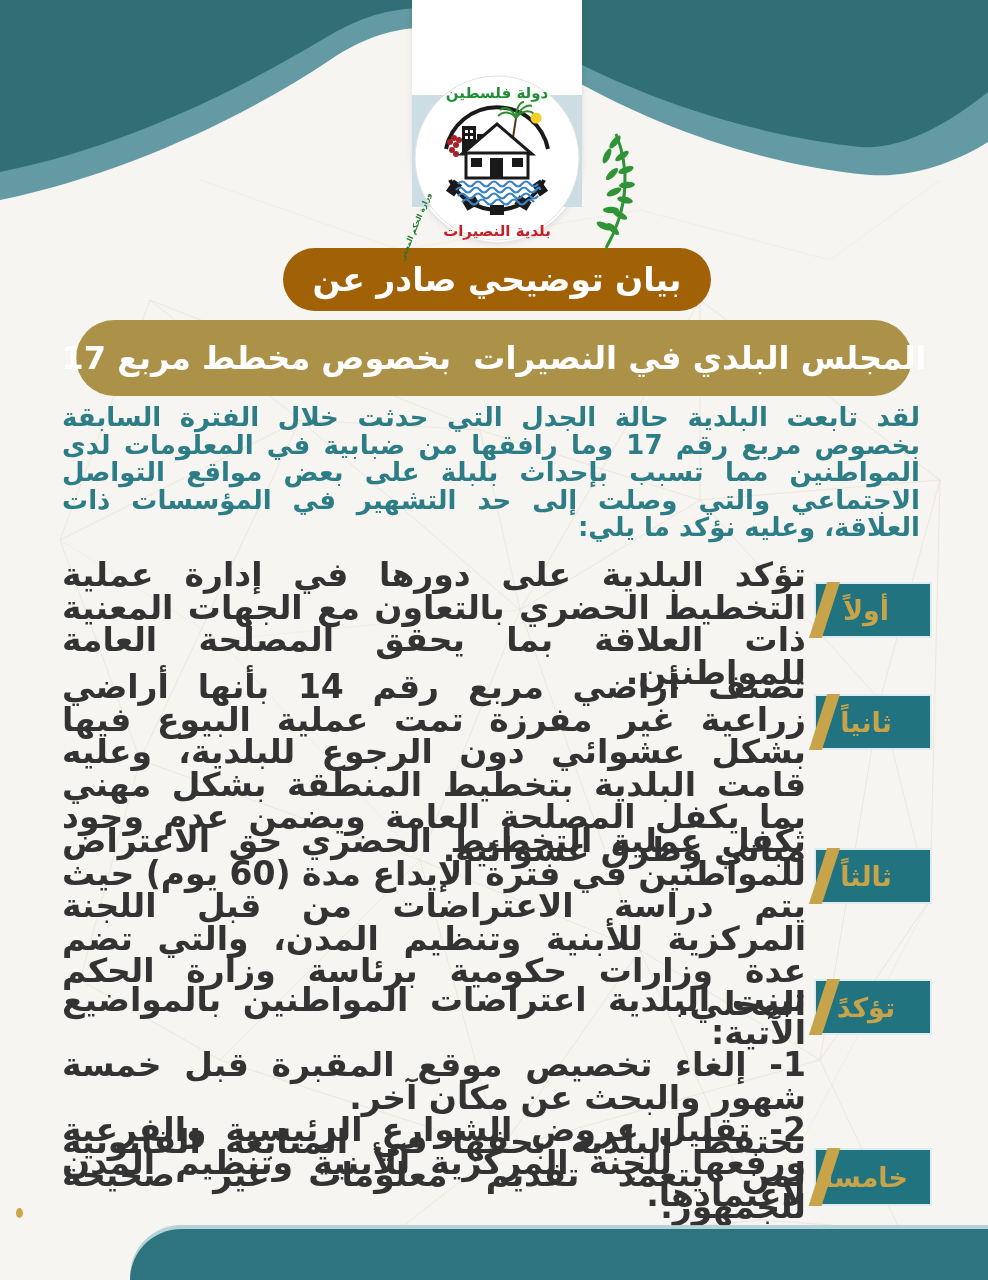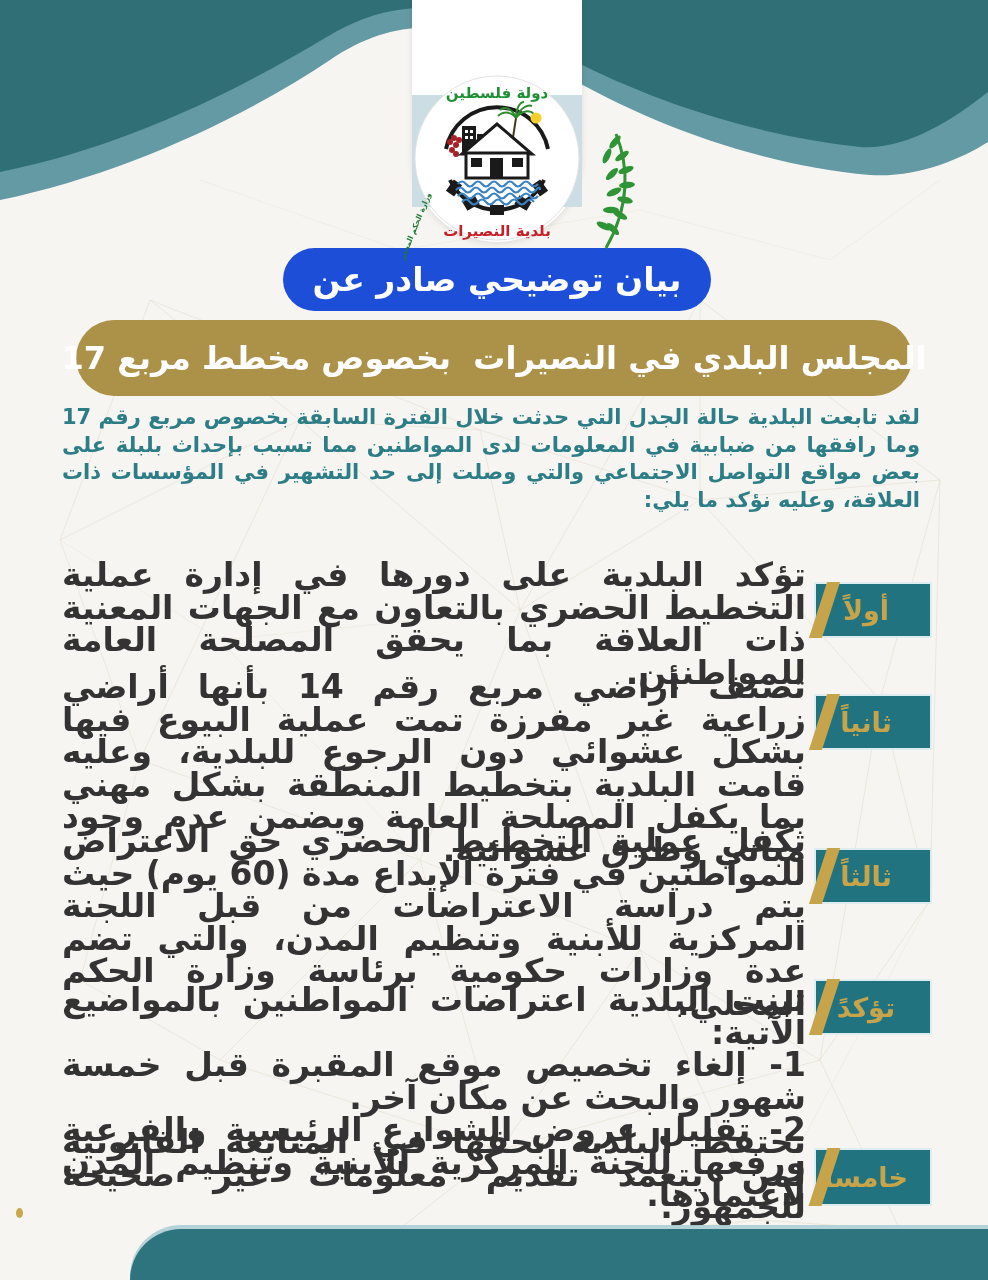--- a/index.html
+++ b/index.html
@@ -25,35 +25,35 @@
   }
   #logo-capsule .tint{
     position:absolute;left:0;top:95px;width:100%;height:112px;
     background:#ccdde4;
   }
   #logo-emblem{position:absolute;left:404px;top:66px;z-index:3;}
 
   
   .banner-teal{
     position:absolute;left:283px;top:248px;width:428px;height:63px;
-    background:#1d4ed8;border-radius:32px;z-index:2;
+    background:#a16207;border-radius:32px;z-index:2;
     display:flex;align-items:center;justify-content:center;
     color:#ffffff;font-size:33px;font-weight:bold;
   }
   .banner-gold{
     position:absolute;left:76px;top:320px;width:836px;height:76px;
     background:#ab9248;border-radius:38px;z-index:2;
     display:flex;align-items:center;justify-content:center;
     color:#ffffff;font-size:32px;font-weight:bold;white-space:nowrap;
   }
 
   
   #intro{
     position:absolute;left:62px;top:404px;width:858px;z-index:2;
-    color:#2c7d85;font-size:21px;font-weight:bold;line-height:27.5px;
+    color:#2c7d85;font-size:26px;font-weight:bold;line-height:27.5px;
     text-align:justify;direction:rtl;
   }
 
   
   .sec-text{
     position:absolute;left:62px;width:744px;z-index:2;
     color:#333333;font-size:33px;font-weight:bold;line-height:32.5px;
     text-align:justify;direction:rtl;
   }
   .sec-text .item{text-align:justify;}

